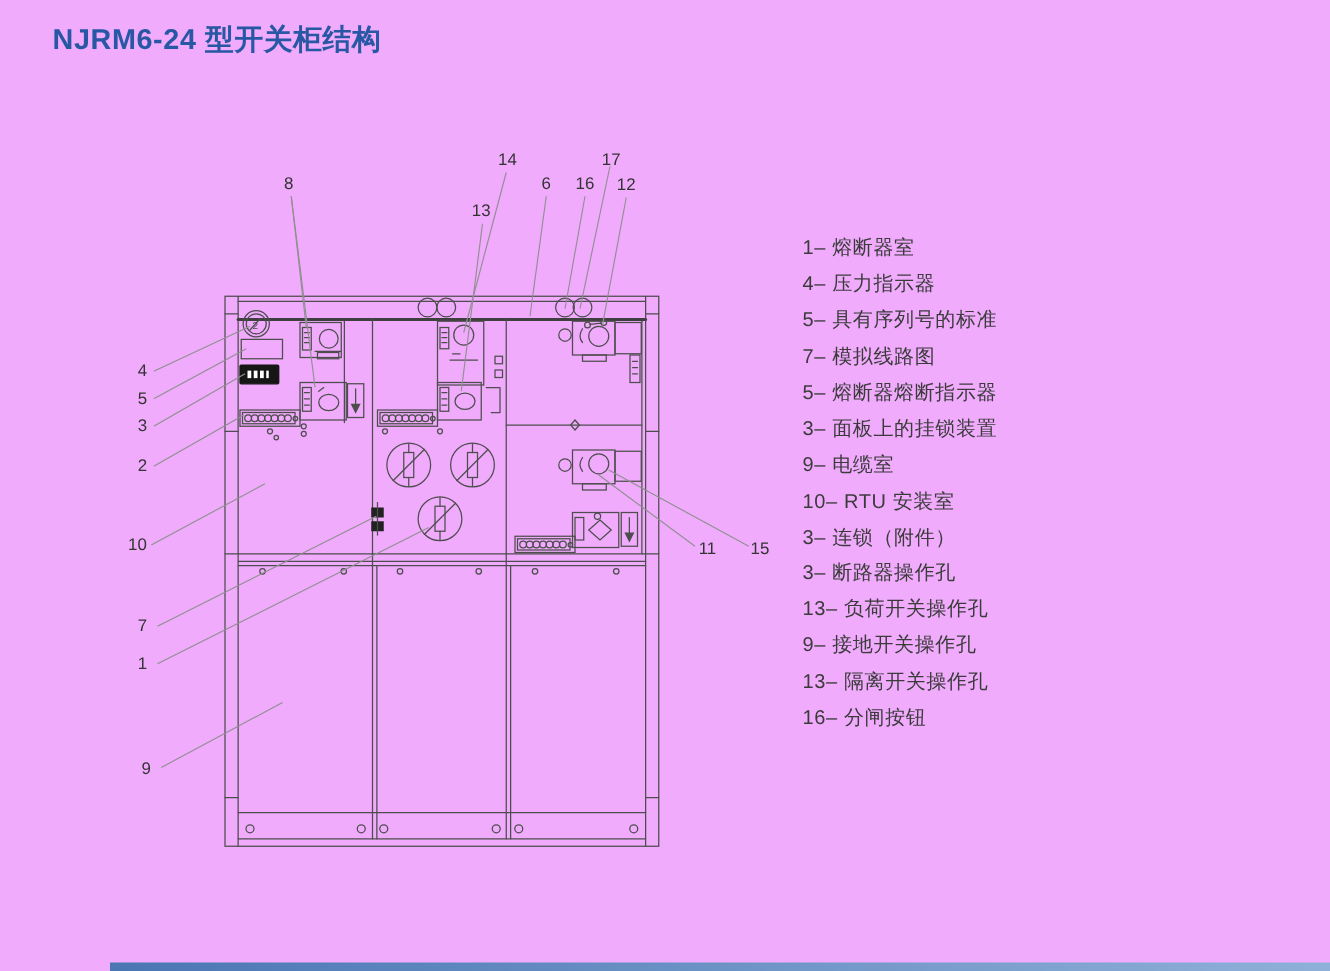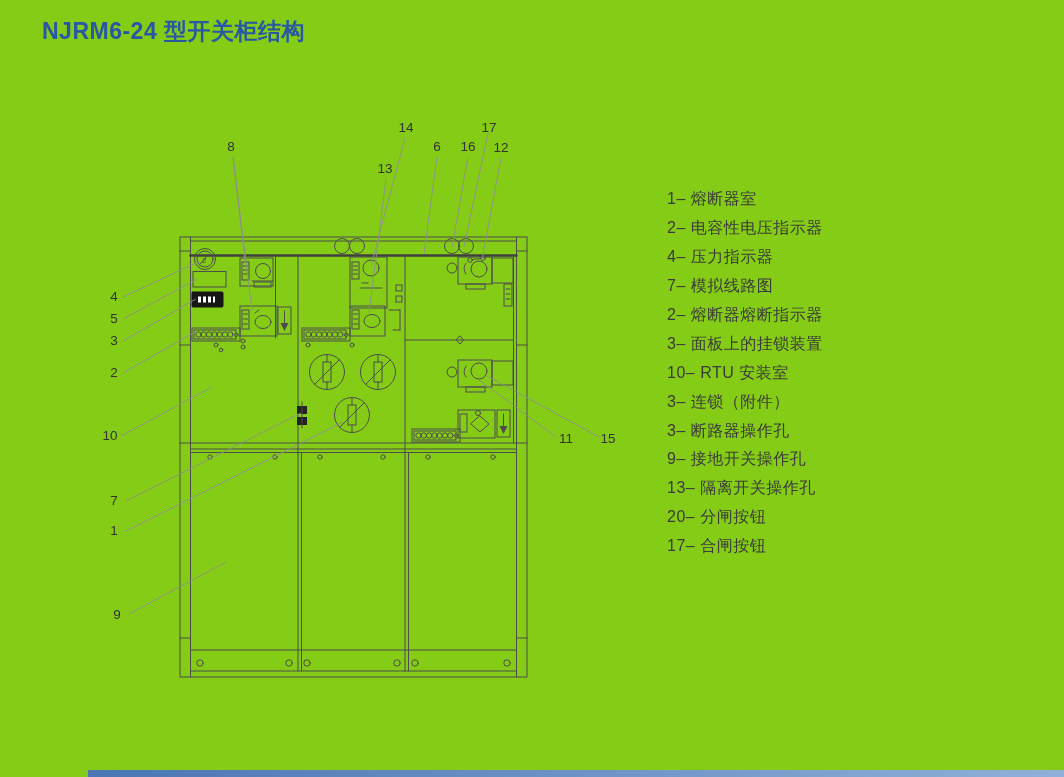--- a/index.html
+++ b/index.html
@@ -1,25 +1,25 @@
 <!DOCTYPE html>
 <html><head>
 <meta charset="utf-8">
 <style>
   html,body{margin:0;padding:0;background:#ffffff;}
   #canvas{
-    position:relative;width:1064px;height:777px;background:#84cc16;overflow:hidden;
+    position:relative;width:1064px;height:777px;background:#f0abfc;overflow:hidden;
     font-family:"Liberation Sans","DejaVu Sans",sans-serif;
   }
   #page-title{
     position:absolute;left:42px;top:16px;
     font-size:23px;font-weight:700;color:#2857a4;letter-spacing:0.5px;
   }
   #legend{
-    position:absolute;left:667px;top:185px;margin:0;padding:0;list-style:none;
+    position:absolute;left:642px;top:185px;margin:0;padding:0;list-style:none;
   }
   #legend li{
     height:28.95px;line-height:28.95px;font-size:16px;color:#3b3b3b;
     white-space:nowrap;letter-spacing:0.5px;
   }
   #diagram-svg{position:absolute;left:0;top:0;}
   #bottom-accent-bar{
     position:absolute;left:88px;right:0;bottom:0;height:7px;
     background:linear-gradient(to right,#4a76b4,#8fb0d8);
   }
@@ -29,32 +29,33 @@
 </style>
 </head>
 <body>
 
 <div id="canvas">
 
   <div id="page-title">NJRM6-24 型开关柜结构</div>
 
   <ul id="legend">
     <li>1– 熔断器室</li>
-    <li>2– 电容性电压指示器</li>
     <li>4– 压力指示器</li>
+    <li>5– 具有序列号的标准</li>
     <li>7– 模拟线路图</li>
-    <li>2– 熔断器熔断指示器</li>
+    <li>5– 熔断器熔断指示器</li>
     <li>3– 面板上的挂锁装置</li>
+    <li>9– 电缆室</li>
     <li>10–  RTU 安装室</li>
     <li>3– 连锁（附件）</li>
     <li>3– 断路器操作孔</li>
+    <li>13– 负荷开关操作孔</li>
     <li>9– 接地开关操作孔</li>
     <li>13– 隔离开关操作孔</li>
-    <li>20– 分闸按钮</li>
-    <li>17– 合闸按钮</li>
+    <li>16– 分闸按钮</li>
   </ul>
 
   <svg id="diagram-svg" width="1064" height="777" viewBox="0 0 1064 777">
     <defs>
       <g id="capstrip" class="ln">
         <rect x="0" y="0" width="48" height="13"></rect>
         <rect x="2" y="2" width="42" height="9"></rect>
         <circle cx="6.5" cy="6.5" r="2.7"></circle>
           <circle cx="11.8" cy="6.5" r="2.7"></circle>
         <circle cx="17.1" cy="6.5" r="2.7"></circle>

